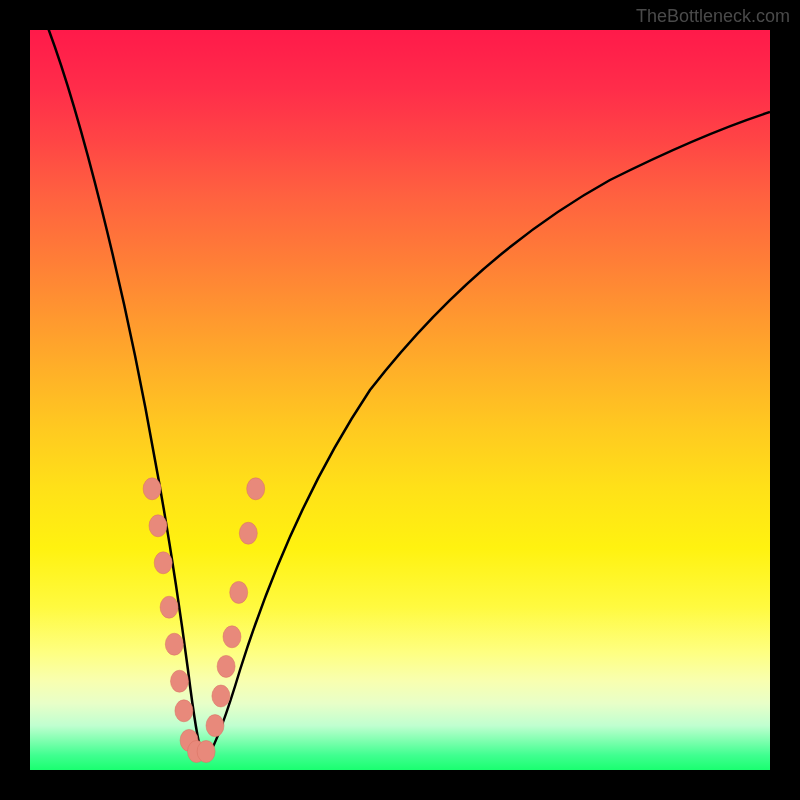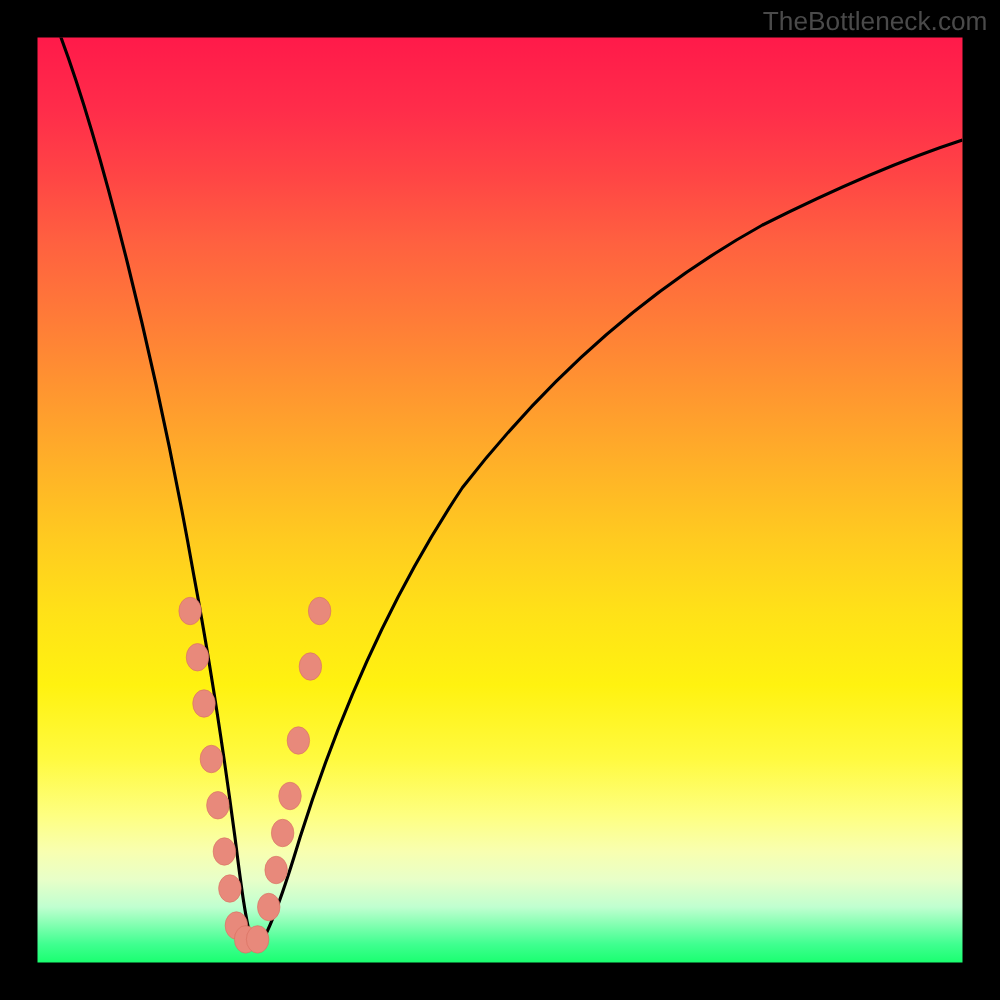--- a/index.html
+++ b/index.html
@@ -48,21 +48,21 @@
         #80ffb0 96%,
         #40ff90 98%,
         #1aff70 100%
       );
     }
     .watermark {
       position: absolute;
       top: 6px;
       right: 10px;
       color: #4a4a4a;
-      font-size: 21px;
+      font-size: 18px;
       font-weight: 500;
       letter-spacing: 0px;
     }
     svg.curves {
       position: absolute;
       top: 30px;
       left: 30px;
       width: 740px;
       height: 740px;
       pointer-events: none;

